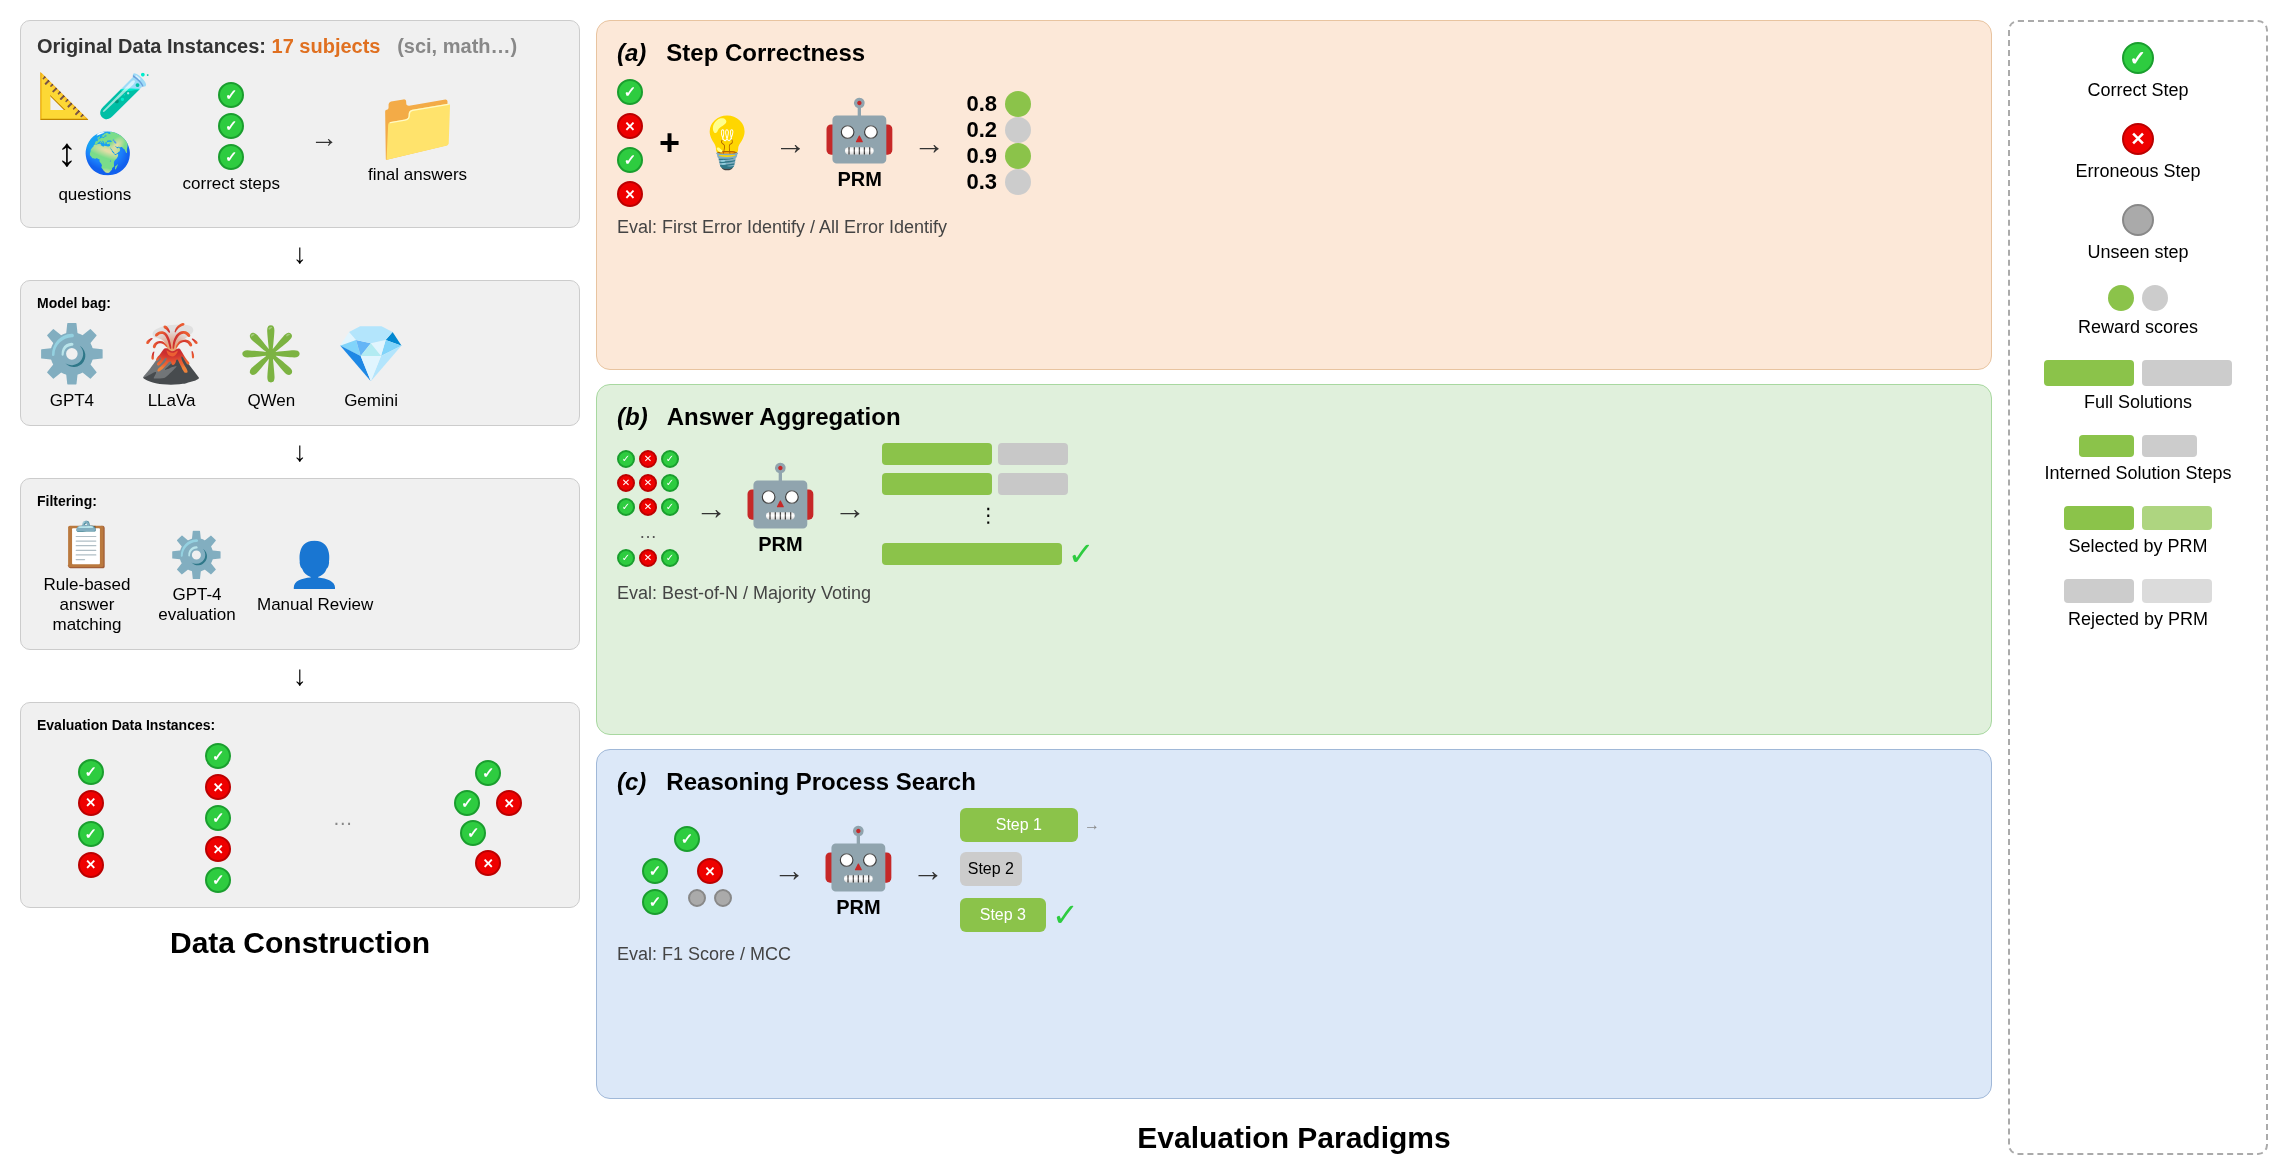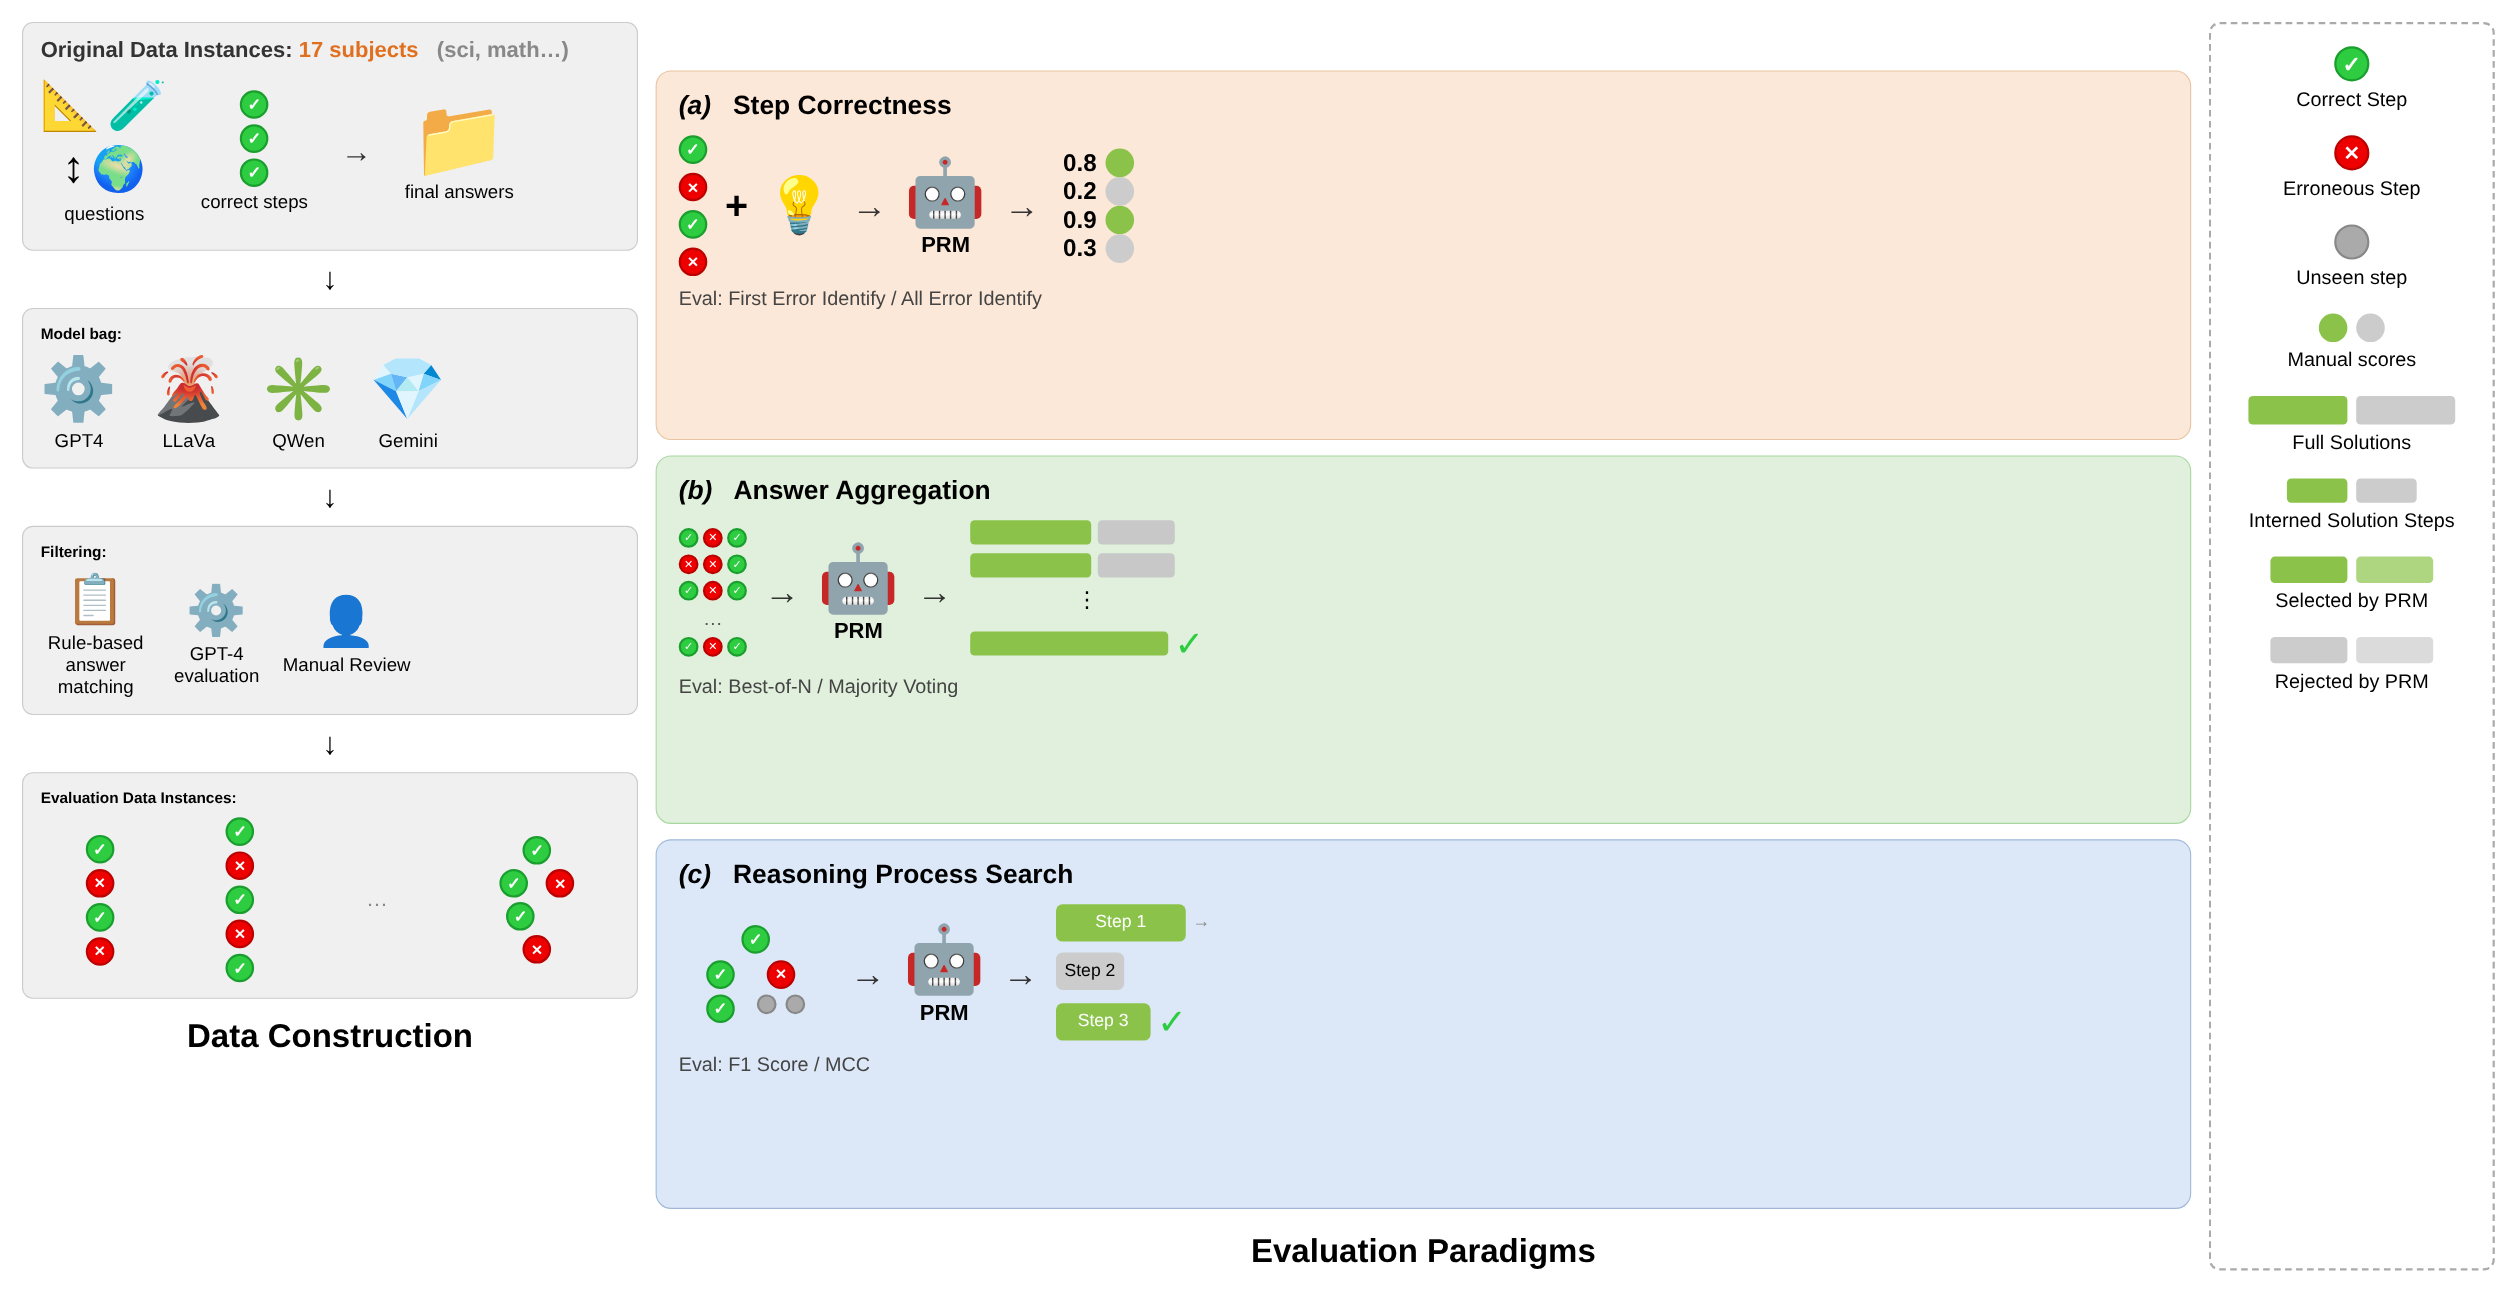--- a/index.html
+++ b/index.html
@@ -175,21 +175,20 @@
 
     .eval-paradigm-box {
       border-radius: 14px;
       padding: 18px 20px;
       flex: 1;
     }
 
     .eval-paradigm-box.orange {
       background: #fce8d8;
       border: 1px solid #e8c4a0;
-      margin-top: 44px;
     }
 
     .eval-paradigm-box.green {
       background: #e0f0dc;
       border: 1px solid #a8d8a0;
     }
 
     .eval-paradigm-box.blue {
       background: #dce8f8;
       border: 1px solid #a0b8d8;
@@ -677,21 +676,21 @@
     <div class="legend-item">
       <div style="width:32px; height:32px; border-radius:50%; background:#aaa; border:2.5px solid #888;"></div>
       <div class="legend-label">Unseen step</div>
     </div>
 
     <div class="legend-item">
       <div class="legend-row">
         <div style="width:26px; height:26px; border-radius:50%; background:#8bc34a;"></div>
         <div style="width:26px; height:26px; border-radius:50%; background:#ccc;"></div>
       </div>
-      <div class="legend-label">Manual scores</div>
+      <div class="legend-label">Reward scores</div>
     </div>
 
     <div class="legend-item">
       <div class="legend-row">
         <div class="legend-bar-green"></div>
         <div class="legend-bar-gray"></div>
       </div>
       <div class="legend-label">Full Solutions</div>
     </div>
 

